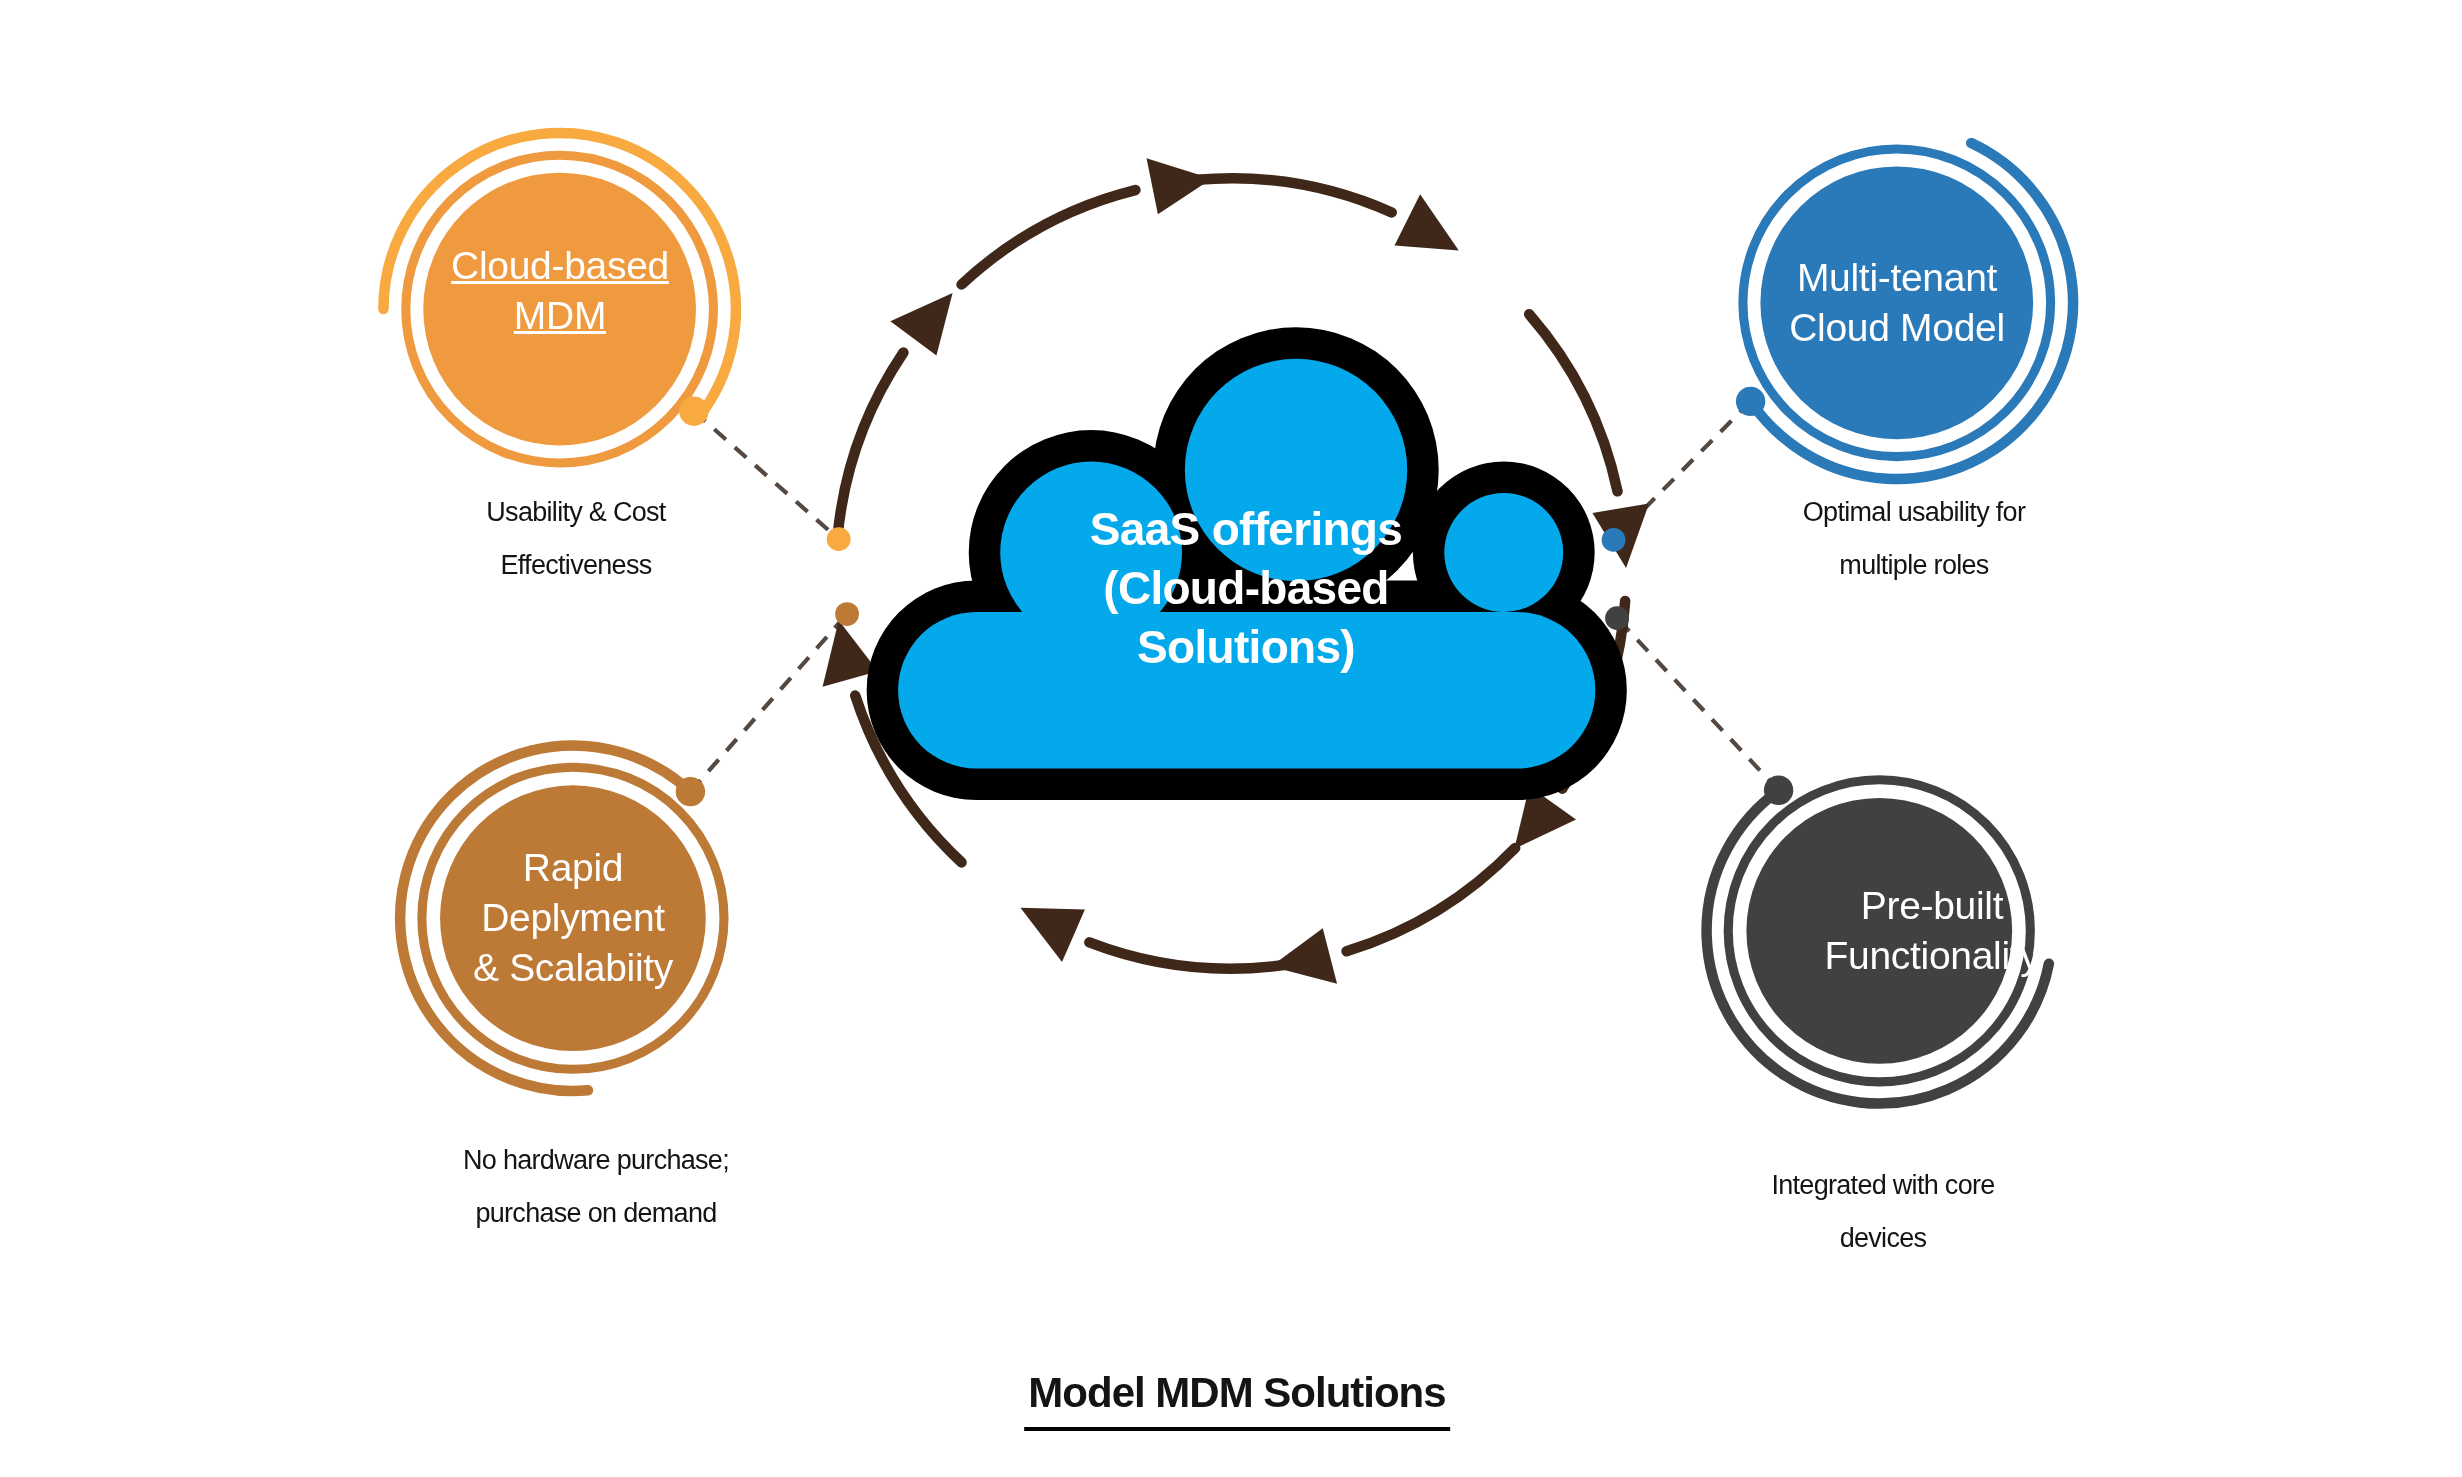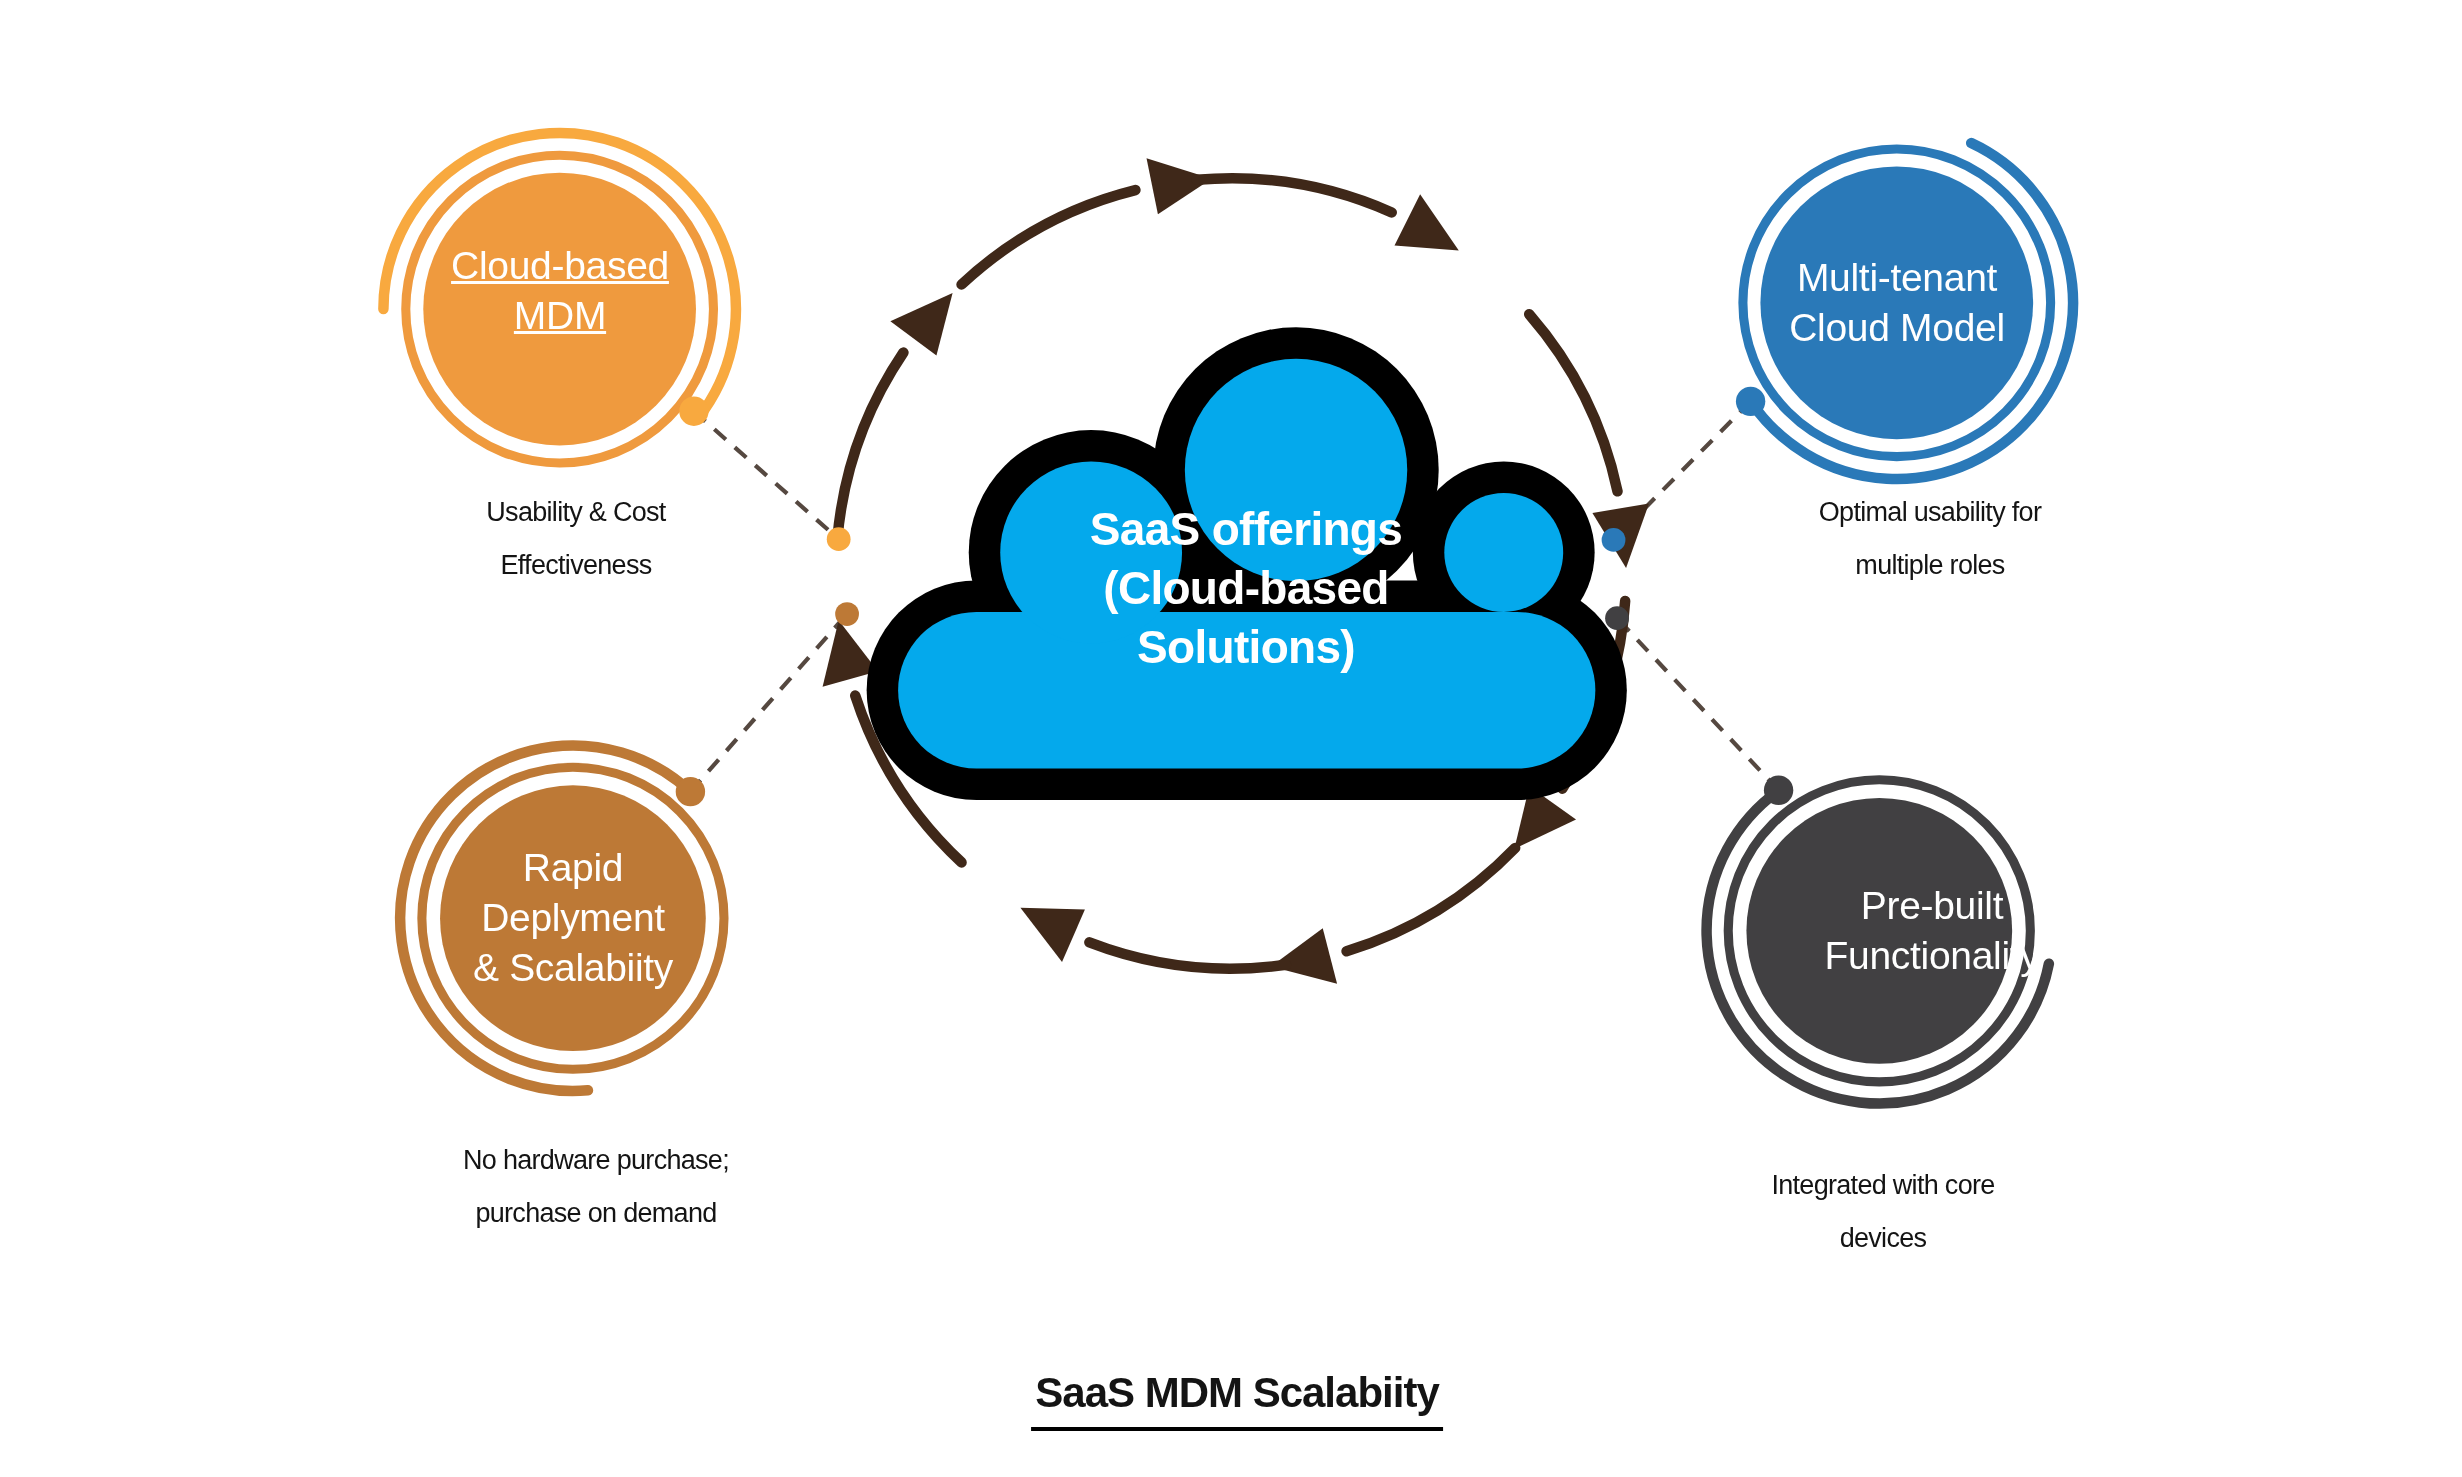--- a/index.html
+++ b/index.html
@@ -137,21 +137,21 @@
   </div>
   <div class="txt caption" style="left:576px;top:539px;">
     <div>Usability &amp; Cost</div>
     <div>Effectiveness</div>
   </div>
 
   <div class="txt node-label" style="left:1897px;top:303px;">
     <div>Multi-tenant</div>
     <div>Cloud Model</div>
   </div>
-  <div class="txt caption" style="left:1914px;top:539px;margin-left:16px;">
+  <div class="txt caption" style="left:1914px;top:539px;">
     <div>Optimal usability for</div>
     <div>multiple roles</div>
   </div>
 
   <div class="txt node-label" style="left:573px;top:918px;">
     <div>Rapid</div>
     <div>Deplyment</div>
     <div>&amp; Scalabiity</div>
   </div>
   <div class="txt caption" style="left:596px;top:1187px;">
@@ -162,17 +162,17 @@
   <div class="txt node-label" style="left:1932px;top:931px;">
     <div>Pre-built</div>
     <div>Functionality</div>
   </div>
   <div class="txt caption" style="left:1883px;top:1212px;">
     <div>Integrated with core</div>
     <div>devices</div>
   </div>
 
   <div class="txt" style="left:1237px;top:1393px;">
-    <span class="title">SaaS MDM Scalabiity</span>
+    <span class="title">Model MDM Solutions</span>
   </div>
 
 </div>
 
 
 </body></html>

